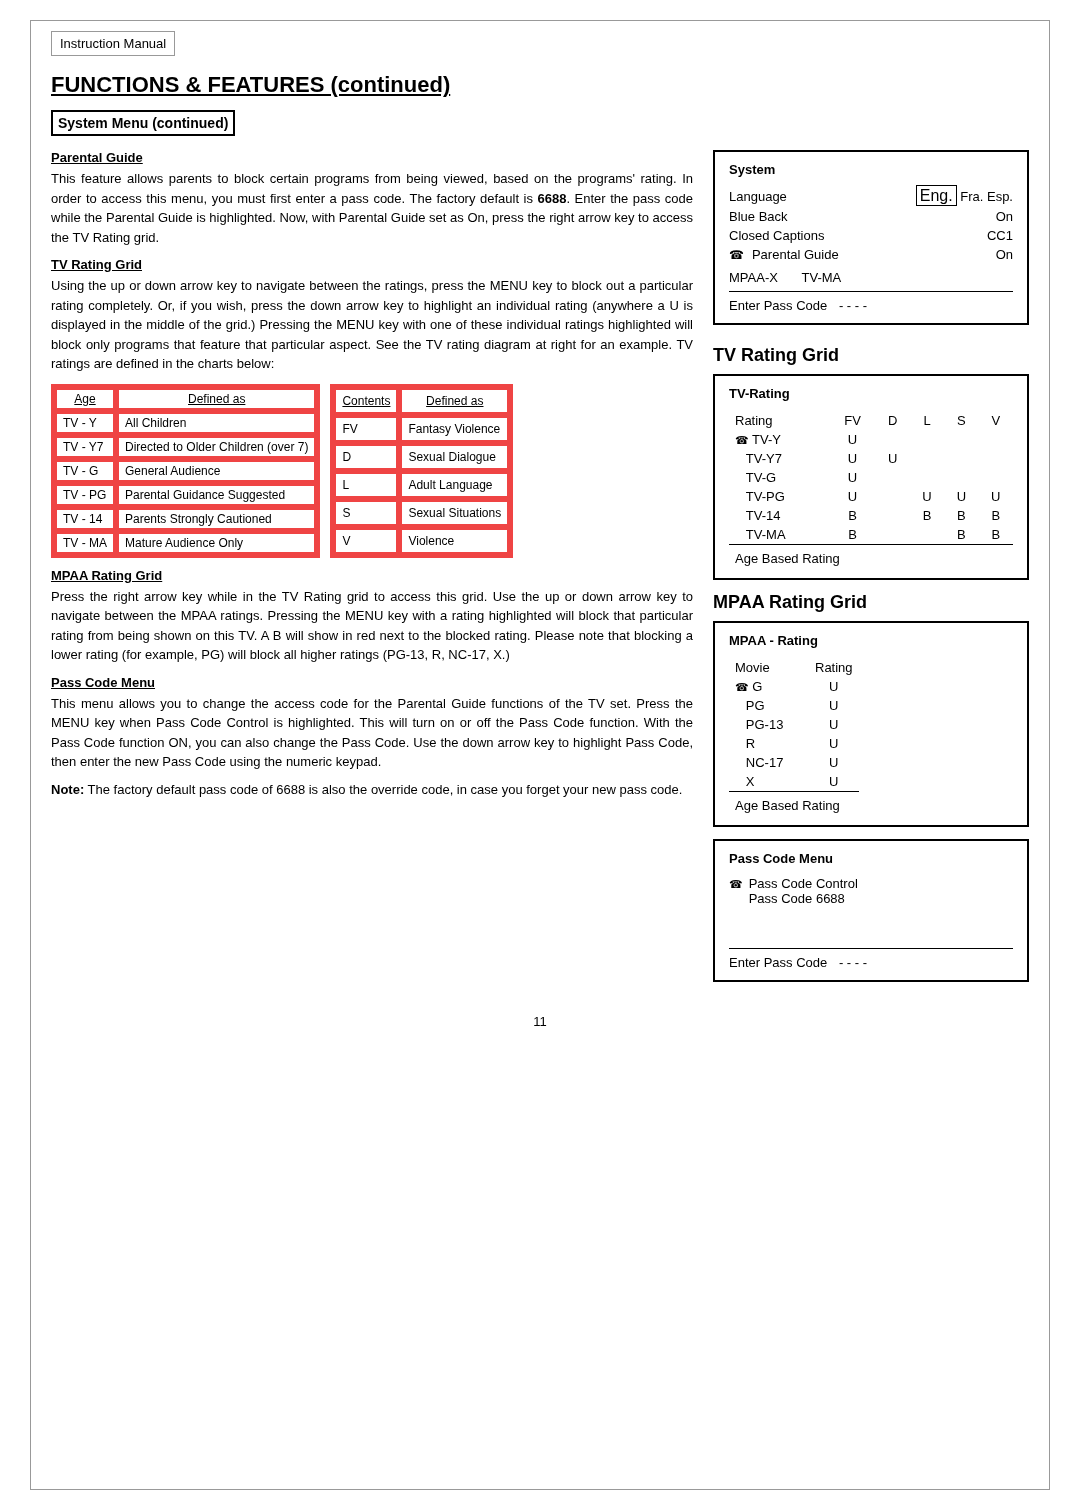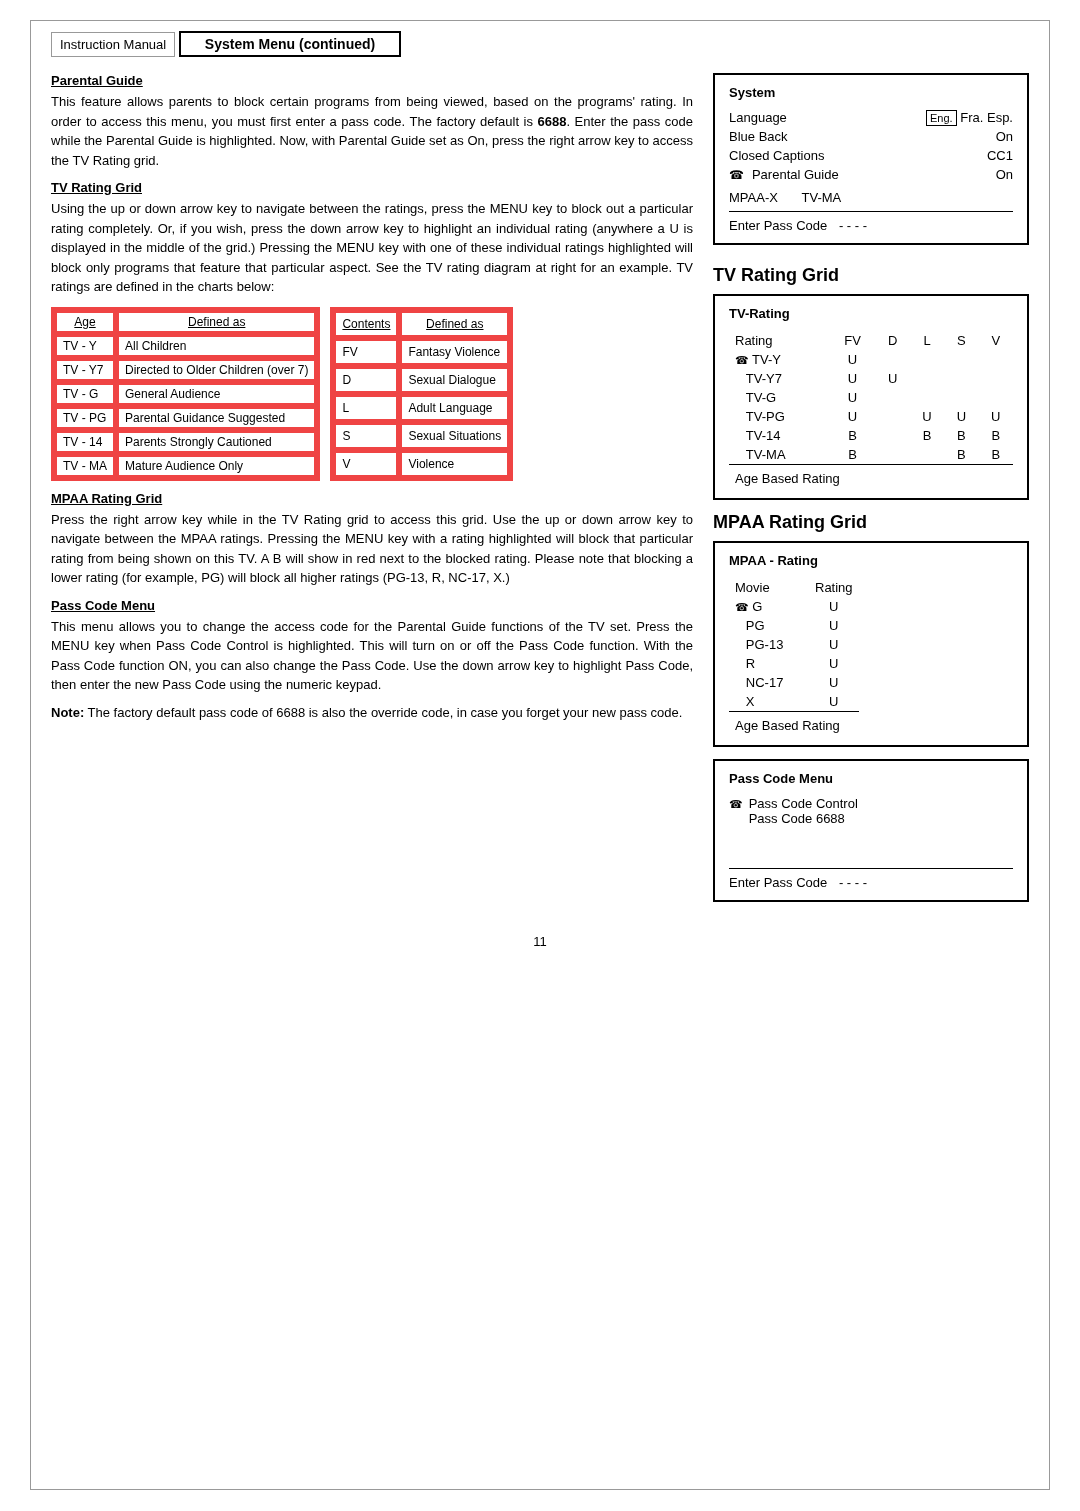--- a/index.html
+++ b/index.html
@@ -27,21 +27,21 @@
     }
     .main-title {
       font-size: 22px;
       font-weight: bold;
       text-decoration: underline;
       margin-bottom: 12px;
     }
     .section-box {
       border: 2px solid #000;
       display: inline-block;
-      padding: 3px 24px;
+      padding: 3px 5px;
       font-weight: bold;
       font-size: 14px;
       margin-bottom: 14px;
     }
     .layout {
       display: flex;
       gap: 20px;
     }
     .left-col {
       flex: 1;
@@ -93,21 +93,21 @@
     }
     .system-row {
       display: flex;
       justify-content: space-between;
       margin-bottom: 4px;
       align-items: center;
     }
     .lang-box {
       border: 1px solid #000;
       padding: 1px 3px;
-      font-size: 11px;
+      font-size: 16px;
     }
     .divider-line {
       border: none;
       border-top: 1px solid #000;
       margin: 6px 0;
     }
     .parental-row {
       display: flex;
       align-items: center;
       gap: 4px;
@@ -165,20 +165,21 @@
 </head>
 <body>
 
 <div class="page-border">
   
   <div class="header-bar">
     <span>Instruction Manual</span>
   </div>
 
   
+  <div class="main-title">FUNCTIONS &amp; FEATURES (continued)</div>
 
   
   <div class="section-box">System Menu (continued)</div>
 
   
   <div class="layout">
 
     <div class="left-col">
 
       <div>

